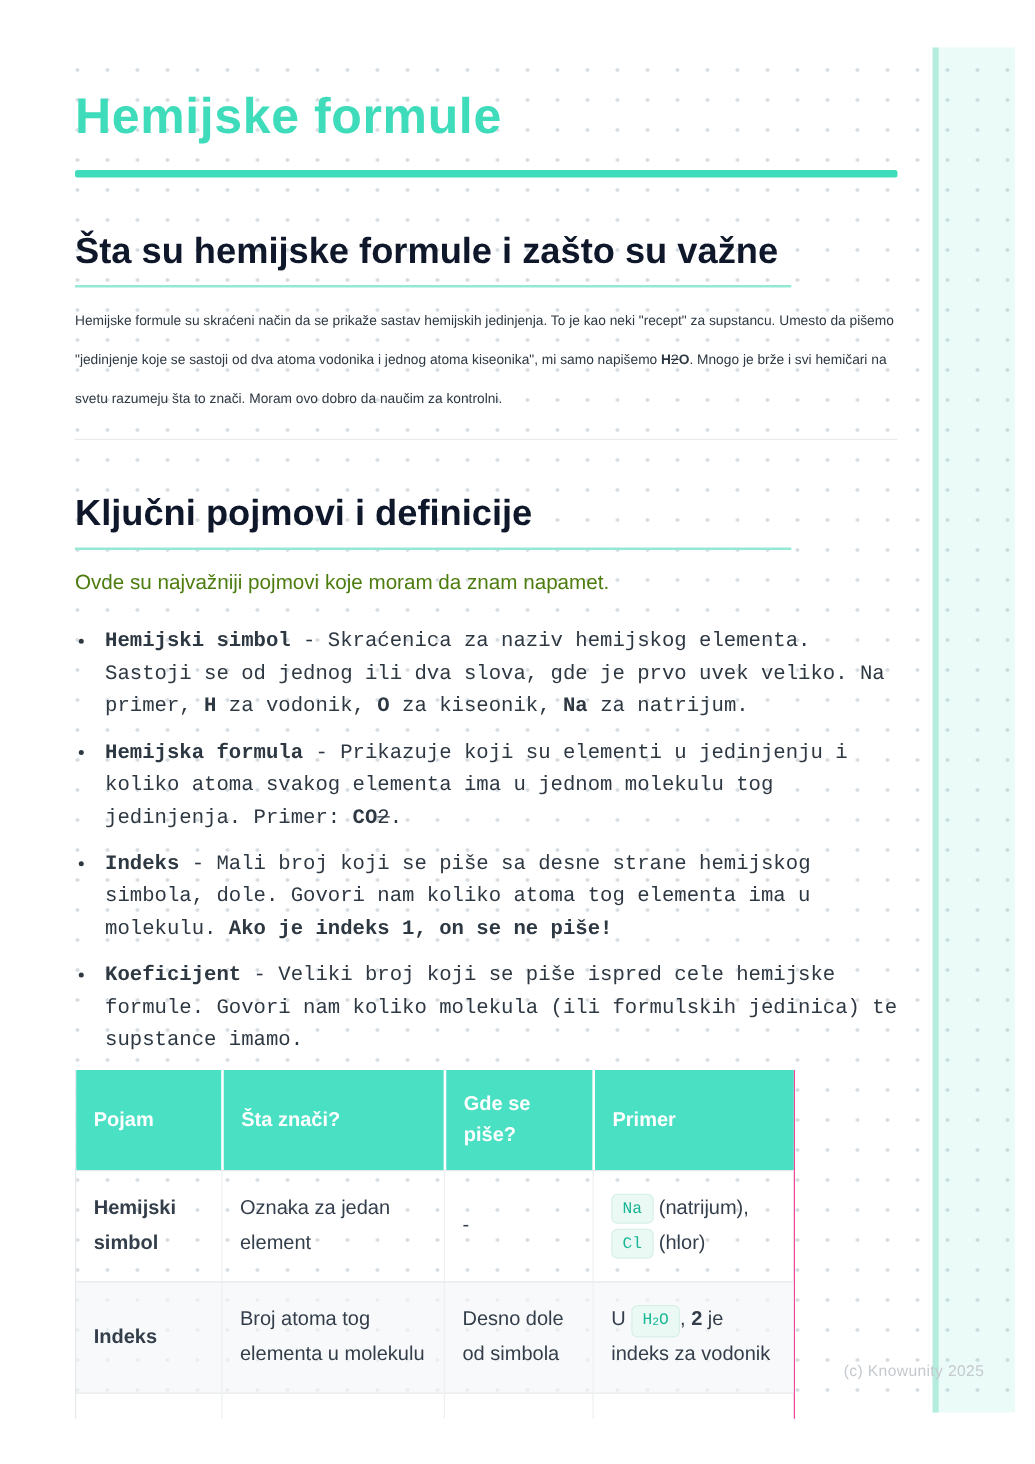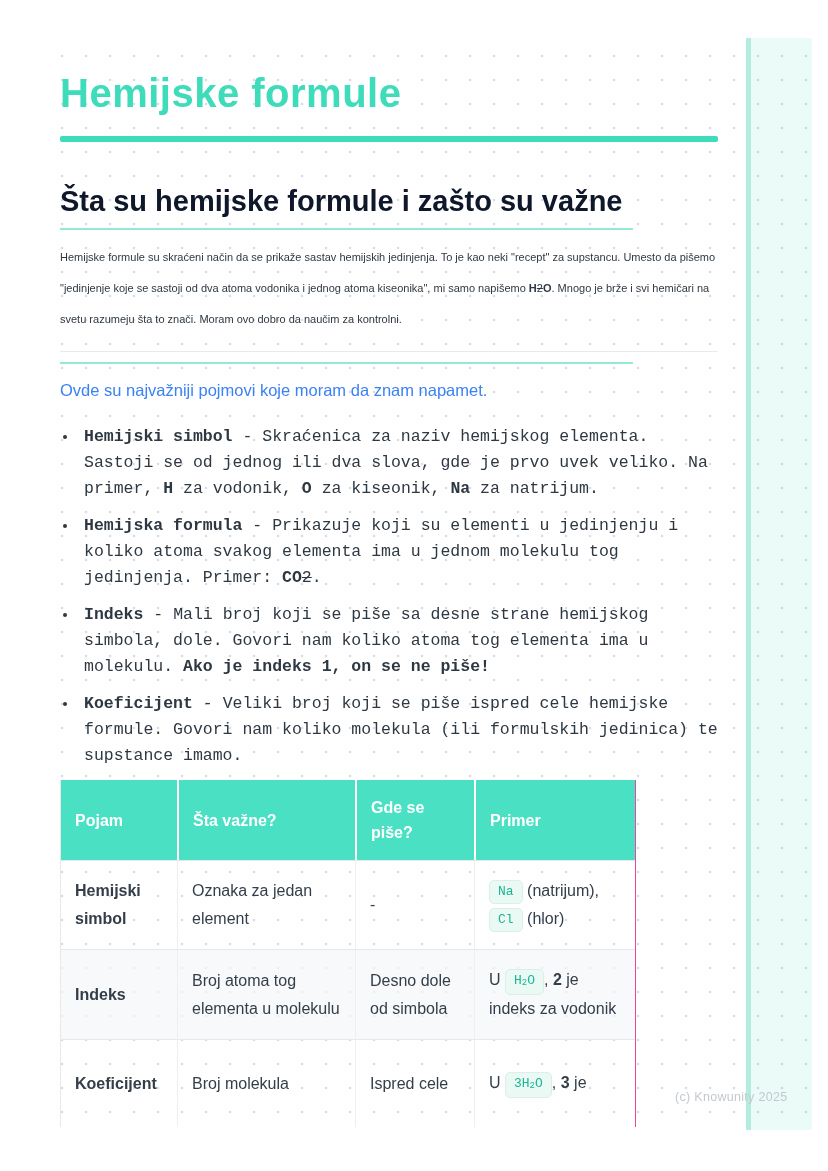--- a/index.html
+++ b/index.html
@@ -17,21 +17,21 @@
 
   .content{position:absolute;left:60px;top:0;width:658px;}
 
   h1{margin:70px 0 0;font-size:40px;line-height:46px;font-weight:700;color:#3edcba;letter-spacing:.5px;}
   .rule-thick{margin-top:20px;height:6px;background:#3edcba;border-radius:2px;}
   h2{margin:42px 0 0;font-size:29px;line-height:34px;font-weight:700;color:#0f172a;}
   .rule-thin{margin-top:10px;height:2px;width:573px;background:#93e9d6;}
 
   p.lead{margin:12px 0 0;font-size:11px;line-height:31px;color:#2e3842;}
   hr.divider{margin:16px 0 0;border:none;border-top:1px solid #e8eaed;height:0;}
-  p.intro{margin:12px 0 0;font-size:16.5px;line-height:28px;color:#3b82f6;}
+  p.intro{margin:12px 0 0;font-size:16.5px;line-height:28px;color:#4d7c0f;}
 
   ul.defs{margin:20px 0 0;padding-left:18px;font-family:Liberation Mono, monospace;}
   ul.defs li{font-size:16.5px;line-height:26px;margin-bottom:11px;padding-left:6px;color:#2e3842;}
   ul.defs li::marker{color:#2e3842;font-size:15px;}
 
   .b{font-weight:700;}
   .strike{text-decoration:line-through;}
   .sub{font-size:0.62em;vertical-align:-0.18em;}
 
   table.def-table{margin-top:8px;border-collapse:separate;border-spacing:0;width:574px;table-layout:fixed;
@@ -66,41 +66,42 @@
   <div class="content">
     <h1>Hemijske formule</h1>
     <div class="rule-thick"></div>
 
     <h2>Šta su hemijske formule i zašto su važne</h2>
     <div class="rule-thin"></div>
     <p class="lead"><span>Hemijske formule su skraćeni način da se prikaže sastav hemijskih jedinjenja. To je kao neki "recept" za supstancu. Umesto da pišemo "jedinjenje koje se sastoji od dva atoma vodonika i jednog atoma kiseonika", mi samo napišemo </span><span class="b">H</span><span class="strike">2</span><span class="b">O</span><span>. Mnogo je brže i svi hemičari na svetu razumeju šta to znači. Moram ovo dobro da naučim za kontrolni.</span></p>
 
     <hr class="divider">
 
+    <h2>Ključni pojmovi i definicije</h2>
     <div class="rule-thin"></div>
     <p class="intro">Ovde su najvažniji pojmovi koje moram da znam napamet.</p>
 
     <ul class="defs">
         <li><span class="b">Hemijski simbol</span><span> - Skraćenica za naziv hemijskog elementa. Sastoji se od jednog ili dva slova, gde je prvo uvek veliko. Na primer, </span><span class="b">H</span><span> za vodonik, </span><span class="b">O</span><span> za kiseonik, </span><span class="b">Na</span><span> za natrijum.</span></li>
         <li><span class="b">Hemijska formula</span><span> - Prikazuje koji su elementi u jedinjenju i koliko atoma svakog elementa ima u jednom molekulu tog jedinjenja. Primer: </span><span class="b">CO</span><span class="strike">2</span><span>.</span></li>
         <li><span class="b">Indeks</span><span> - Mali broj koji se piše sa desne strane hemijskog simbola, dole. Govori nam koliko atoma tog elementa ima u molekulu. </span><span class="b">Ako je indeks 1, on se ne piše!</span></li>
         <li><span class="b">Koeficijent</span><span> - Veliki broj koji se piše ispred cele hemijske formule. Govori nam koliko molekula (ili formulskih jedinica) te supstance imamo.</span></li>
       </ul>
 
     <table class="def-table">
       <colgroup>
           <col class="c1">
           <col class="c2">
           <col class="c3">
           <col class="c4">
         </colgroup>
       <thead>
           <tr>
             <th>Pojam</th>
-            <th>Šta važne?</th>
+            <th>Šta znači?</th>
             <th>Gde se piše?</th>
             <th>Primer</th>
           </tr>
         </thead>
       <tbody>
           <tr>
             <td><span class="b">Hemijski simbol</span></td>
             <td><span>Oznaka za jedan element</span></td>
             <td><span>-</span></td>
             <td><span class="badge"><span>Na</span></span><span> (natrijum), </span><span class="badge"><span>Cl</span></span><span> (hlor)</span></td>

